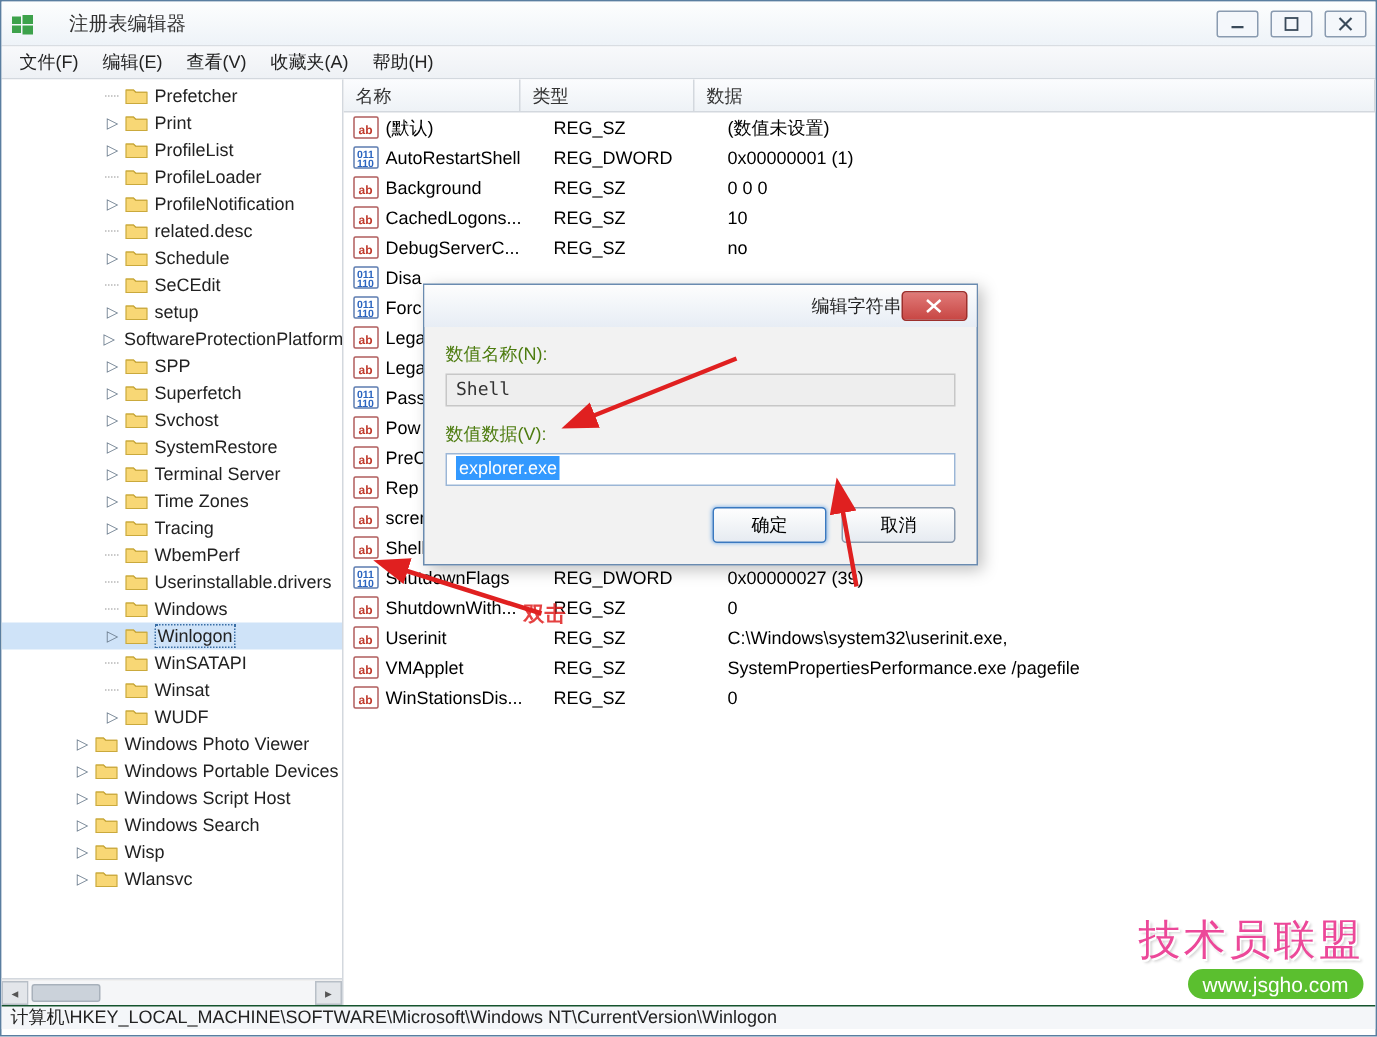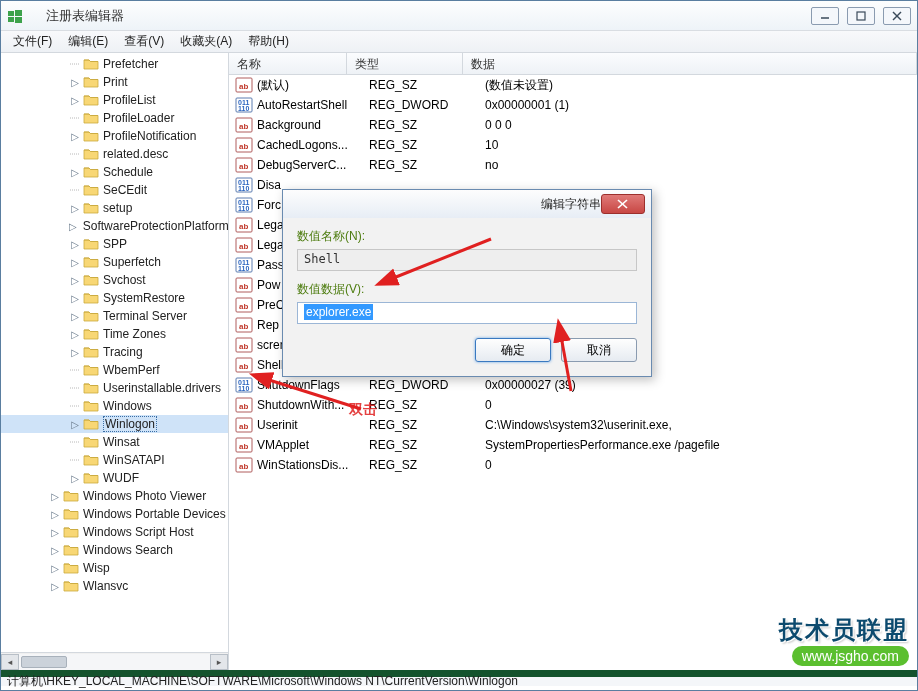--- a/index.html
+++ b/index.html
@@ -54,21 +54,21 @@
 .row .c-type { width:116px; }
 .row .c-data { flex:1; white-space:nowrap; overflow:hidden; text-overflow:ellipsis; }
 
 
 .ic-str rect { fill:#fff; stroke:#b05c5c; }
 .ic-str text { fill:#c0392b; font-size:8px; font-weight:bold; }
 .ic-bin rect { fill:#fff; stroke:#5c7cb0; }
 .ic-bin text { fill:#2b65c0; font-size:7px; font-weight:bold; }
 
 
-.status { height:16px; border-top:7px solid #14532d; background:#f4f6f9; display:flex; align-items:center; padding:0 6px; color:#222; font-size:12px; }
+.status { height:16px; border-top:1px solid #14532d; background:#f4f6f9; display:flex; align-items:center; padding:0 6px; color:#222; font-size:12px; }
 
 
 .dialog { position:absolute; left:281px; top:188px; width:370px; background:#f2f2f2; border:1px solid #6a8bb0; box-shadow: 3px 3px 10px rgba(0,0,0,0.25); }
 .dlg-title { height:28px; background:linear-gradient(#fdfdfd,#e7edf5); display:flex; align-items:center; padding:0 6px;text-align:right; }
 .dlg-title .t { flex:1; font-size:12px; color:#222;}
 .dlg-close { width:44px; height:20px; background:linear-gradient(#e07a78,#c84744); border:1px solid #9c2f2c; border-radius:3px; display:flex; align-items:center; justify-content:center; color:#fff; }
 .dlg-body { padding:10px 14px 14px; }
 .dlg-label { font-size:12px; color:#4d7c0f; margin-bottom:4px; }
 .dlg-ro { width:100%; height:22px; background:#eee; border:1px solid #c7c7c7; padding:2px 6px; margin-bottom:10px; color:#333; font-family: "SimSun", monospace; }
 .dlg-in { width:100%; height:22px; background:#fff; border:1px solid #9bb6d6; padding:2px 6px; color:#fff; font-family: "SimSun", monospace; }
@@ -77,21 +77,21 @@
 .dlg-btn { width:76px; height:24px; border:1px solid #8a9bb0; border-radius:3px; background:linear-gradient(#fefefe,#e6ebf1); display:flex; align-items:center; justify-content:center; }
 .dlg-btn.primary { border:1px solid #3a79c0; box-shadow: 0 0 3px #6aa6e6; }
 
 
 .anno { position:absolute; pointer-events:none; }
 .anno svg { overflow:visible; }
 .anno-text { position:absolute; color:#e02020; font-weight:bold; font-size:14px; opacity:0.85; }
 
 
 .watermark { position:absolute; right:8px; bottom:24px; text-align:right; }
-.wm-top { font-size:24px; font-weight:bold; color:#0c4a6e; letter-spacing:2px; text-shadow:1px 1px 0 #fff,2px 2px 2px rgba(0,0,0,0.2); }
+.wm-top { font-size:28px; font-weight:normal; color:#ec4899; letter-spacing:2px; text-shadow:1px 1px 0 #fff,2px 2px 2px rgba(0,0,0,0.2); }
 .wm-bot { display:inline-block; background:#5bbf2f; color:#fff; padding:2px 10px; border-radius:10px; font-size:14px; margin-top:0; }
 
 </style>
 </head>
 <body>
 
 <div class="titlebar">
   <span class="icon">
     <svg viewBox="0 0 16 16">
         <rect x="1" y="3" width="6" height="5" fill="#3da24b"></rect>
@@ -376,35 +376,35 @@
             <svg viewBox="0 0 10 10">
               <line x1="0" y1="5" x2="10" y2="5" stroke="#b8b8b8" stroke-dasharray="1,1"></line>
             </svg>
           </span>
           <span class="fld">
             <svg viewBox="0 0 16 14">
               <path class="foldericon" d="M1 3 h5 l1.5 1.5 H15 V12 H1 Z"></path>
               <path d="M1 3 h5 l1.5 1.5 H15" fill="none" stroke="#caa93c" stroke-width="0.8"></path>
             </svg>
           </span>
+          <span class="lbl">WinSATAPI</span>
+        </div>
+        <div class="treerow indent2">
+          <span class="dots">
+            <svg viewBox="0 0 10 10">
+              <line x1="0" y1="5" x2="10" y2="5" stroke="#b8b8b8" stroke-dasharray="1,1"></line>
+            </svg>
+          </span>
+          <span class="fld">
+            <svg viewBox="0 0 16 14">
+              <path class="foldericon" d="M1 3 h5 l1.5 1.5 H15 V12 H1 Z"></path>
+              <path d="M1 3 h5 l1.5 1.5 H15" fill="none" stroke="#caa93c" stroke-width="0.8"></path>
+            </svg>
+          </span>
           <span class="lbl">Winsat</span>
-        </div>
-        <div class="treerow indent2">
-          <span class="dots">
-            <svg viewBox="0 0 10 10">
-              <line x1="0" y1="5" x2="10" y2="5" stroke="#b8b8b8" stroke-dasharray="1,1"></line>
-            </svg>
-          </span>
-          <span class="fld">
-            <svg viewBox="0 0 16 14">
-              <path class="foldericon" d="M1 3 h5 l1.5 1.5 H15 V12 H1 Z"></path>
-              <path d="M1 3 h5 l1.5 1.5 H15" fill="none" stroke="#caa93c" stroke-width="0.8"></path>
-            </svg>
-          </span>
-          <span class="lbl">WinSATAPI</span>
         </div>
         <div class="treerow indent2">
           <span class="twisty">▷</span>
           <span class="fld">
             <svg viewBox="0 0 16 14">
               <path class="foldericon" d="M1 3 h5 l1.5 1.5 H15 V12 H1 Z"></path>
               <path d="M1 3 h5 l1.5 1.5 H15" fill="none" stroke="#caa93c" stroke-width="0.8"></path>
             </svg>
           </span>
           <span class="lbl">WUDF</span>

